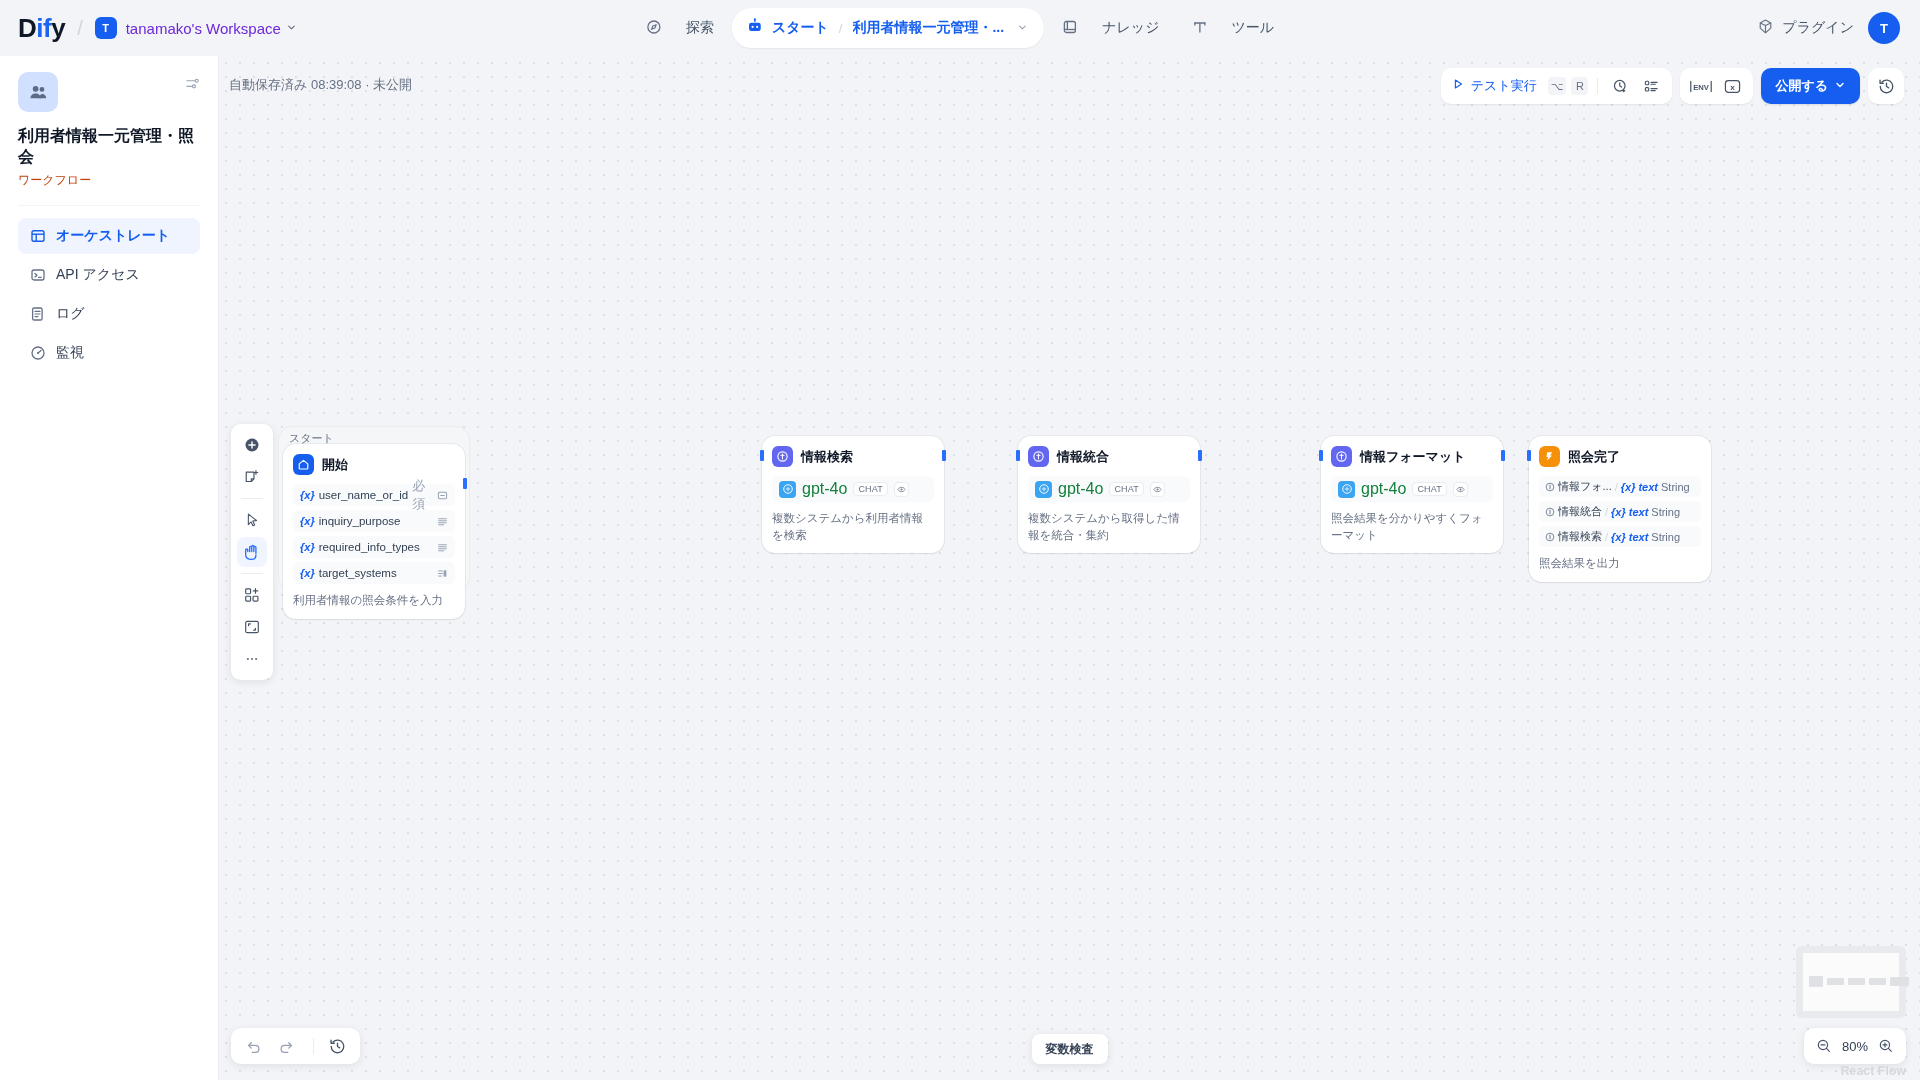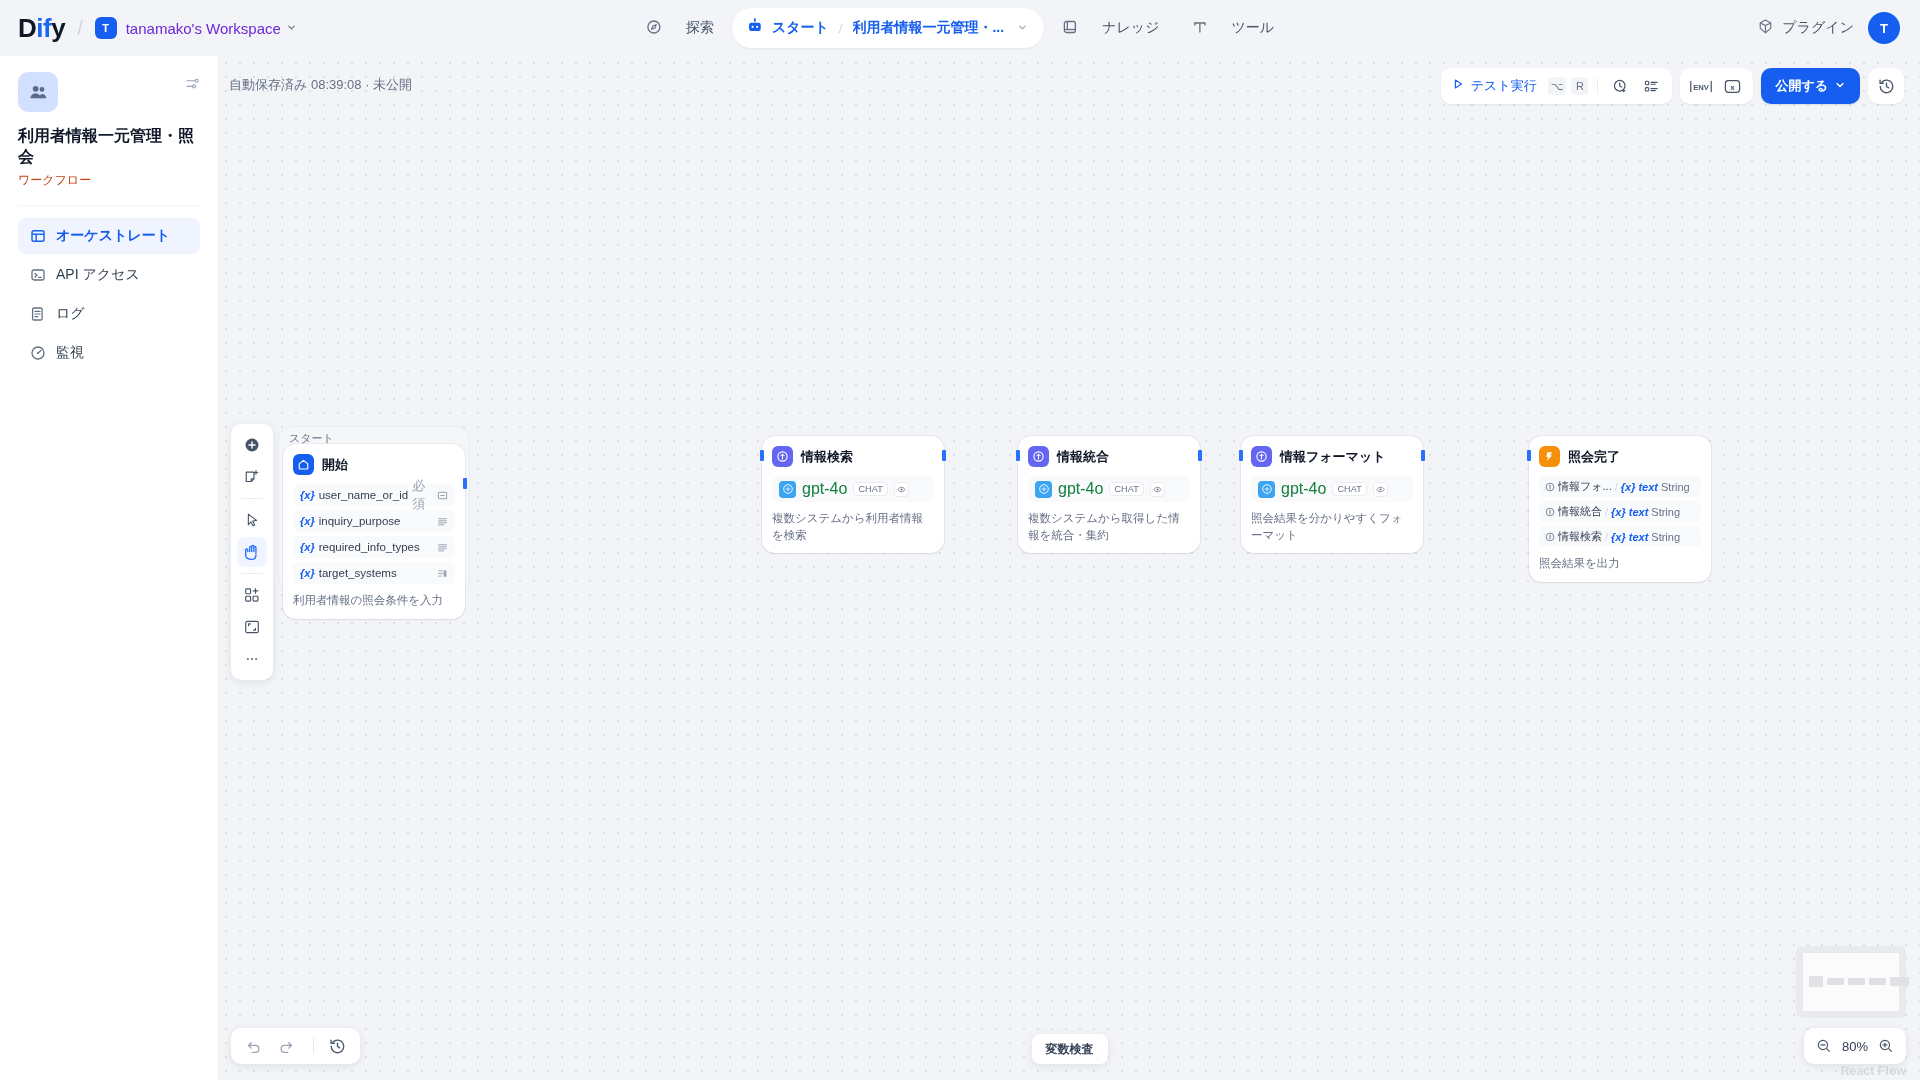--- a/index.html
+++ b/index.html
@@ -597,21 +597,21 @@
               <path d="M1 6s1.9-3 5-3 5 3 5 3-1.9 3-5 3-5-3-5-3z" stroke="#667085" stroke-width="1"></path>
               <circle cx="6" cy="6" r="1.3" fill="#667085"></circle>
             </svg>
         </span>
       </div>
       <div class="node-desc">複数システムから取得した情報を統合・集約</div>
       <div class="port" style="left:-2px; top:14px;"></div>
       <div class="port" style="right:-2px; top:14px;"></div>
     </div>
 
-    <div class="wf-node" style="left:1022px; top:380px; width:182px;">
+    <div class="wf-node" style="left:1102px; top:380px; width:182px;">
       <div class="node-hdr">
         <div class="node-ico purple">
           <svg width="13" height="13" viewBox="0 0 14 14" fill="none">
               <circle cx="7" cy="7" r="5" stroke="#fff" stroke-width="1.2"></circle>
               <path d="M7 4.2v5.6M5.2 5.6h3.6" stroke="#fff" stroke-width="1.1" stroke-linecap="round"></path>
             </svg>
         </div>
         <div class="node-title">情報フォーマット</div>
       </div>
       <div class="model-row">

